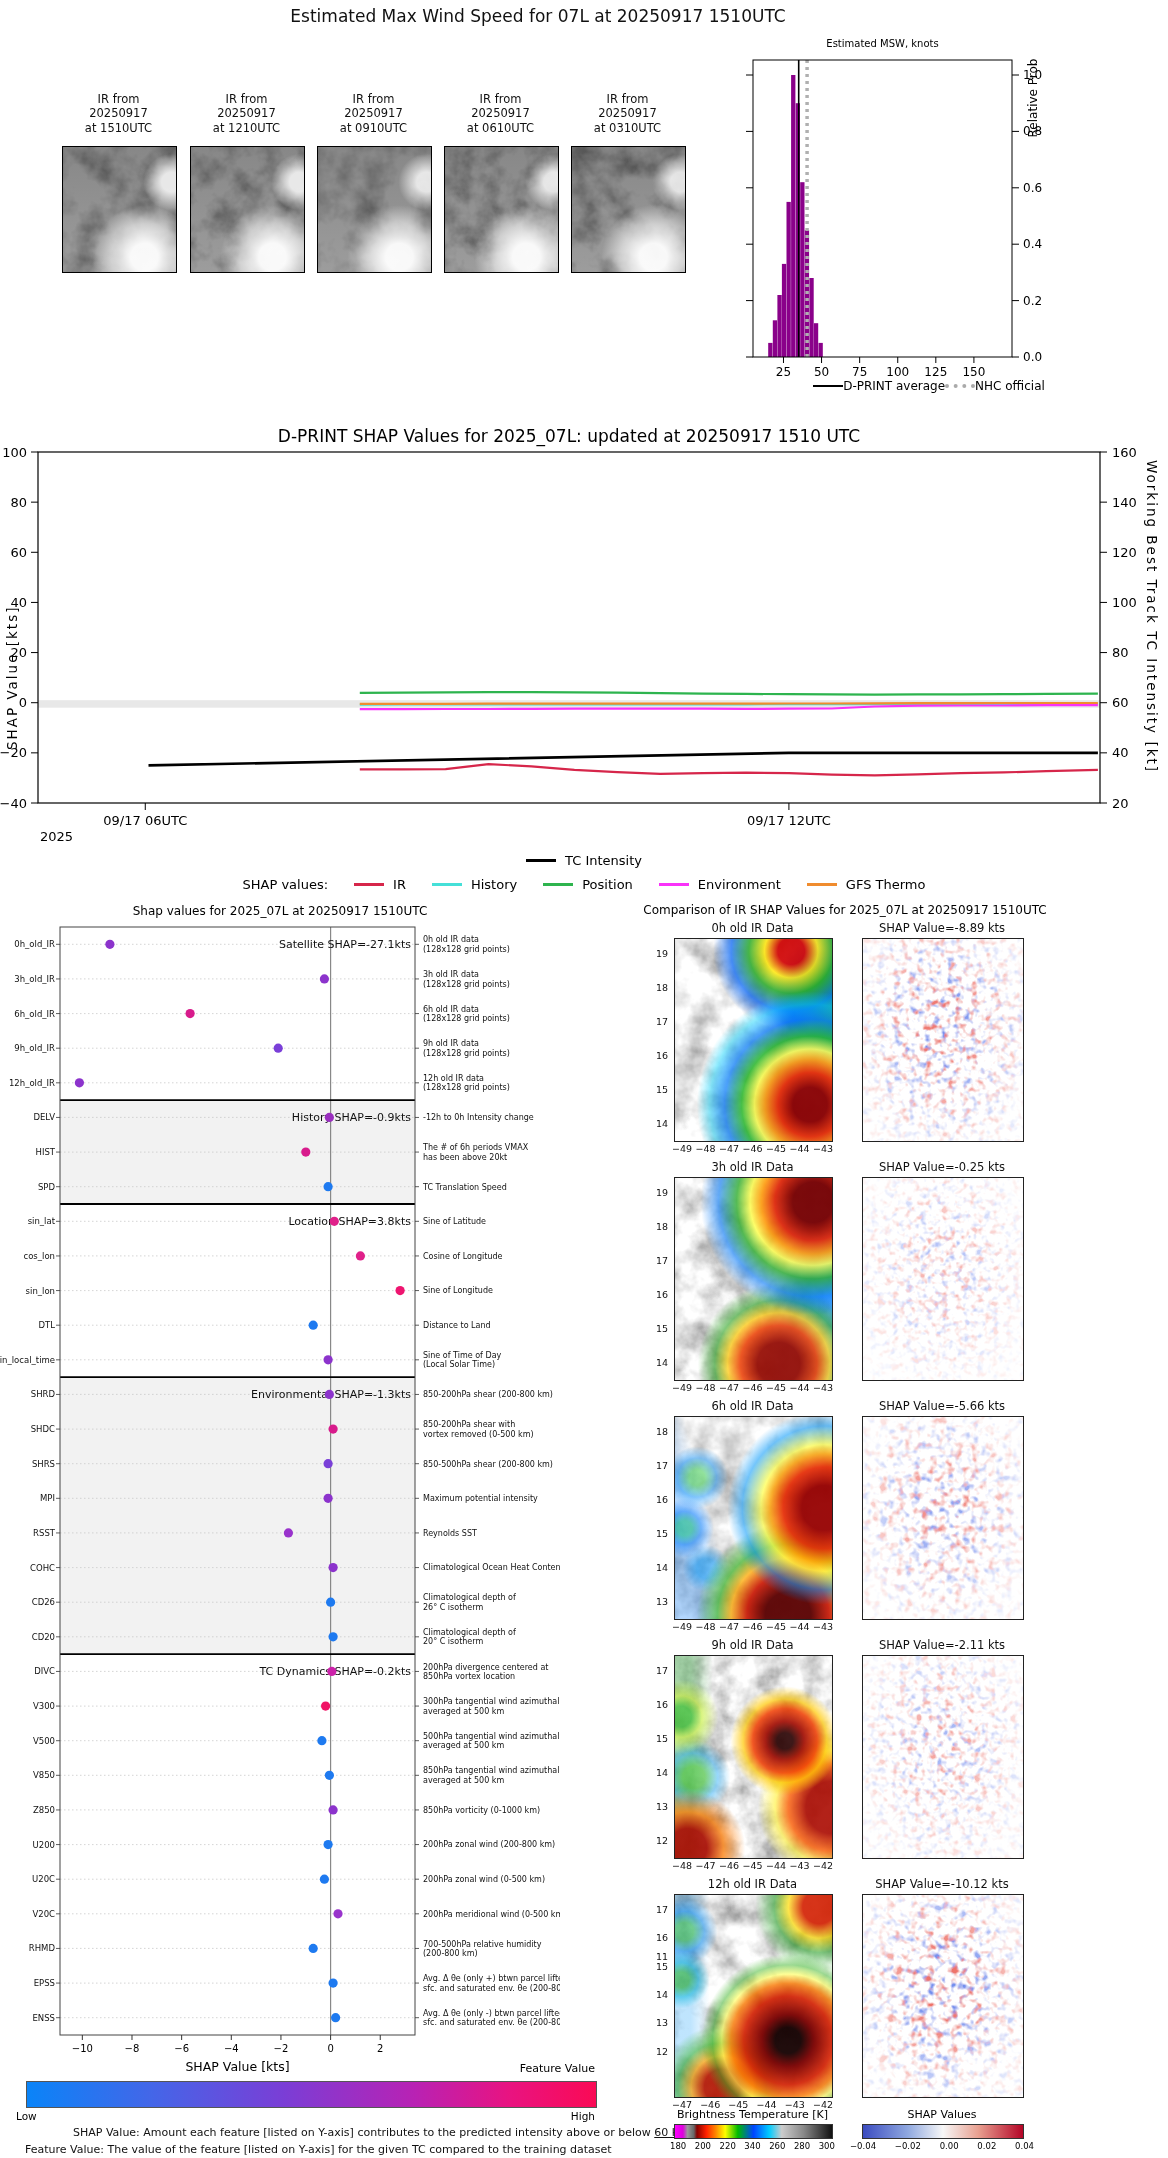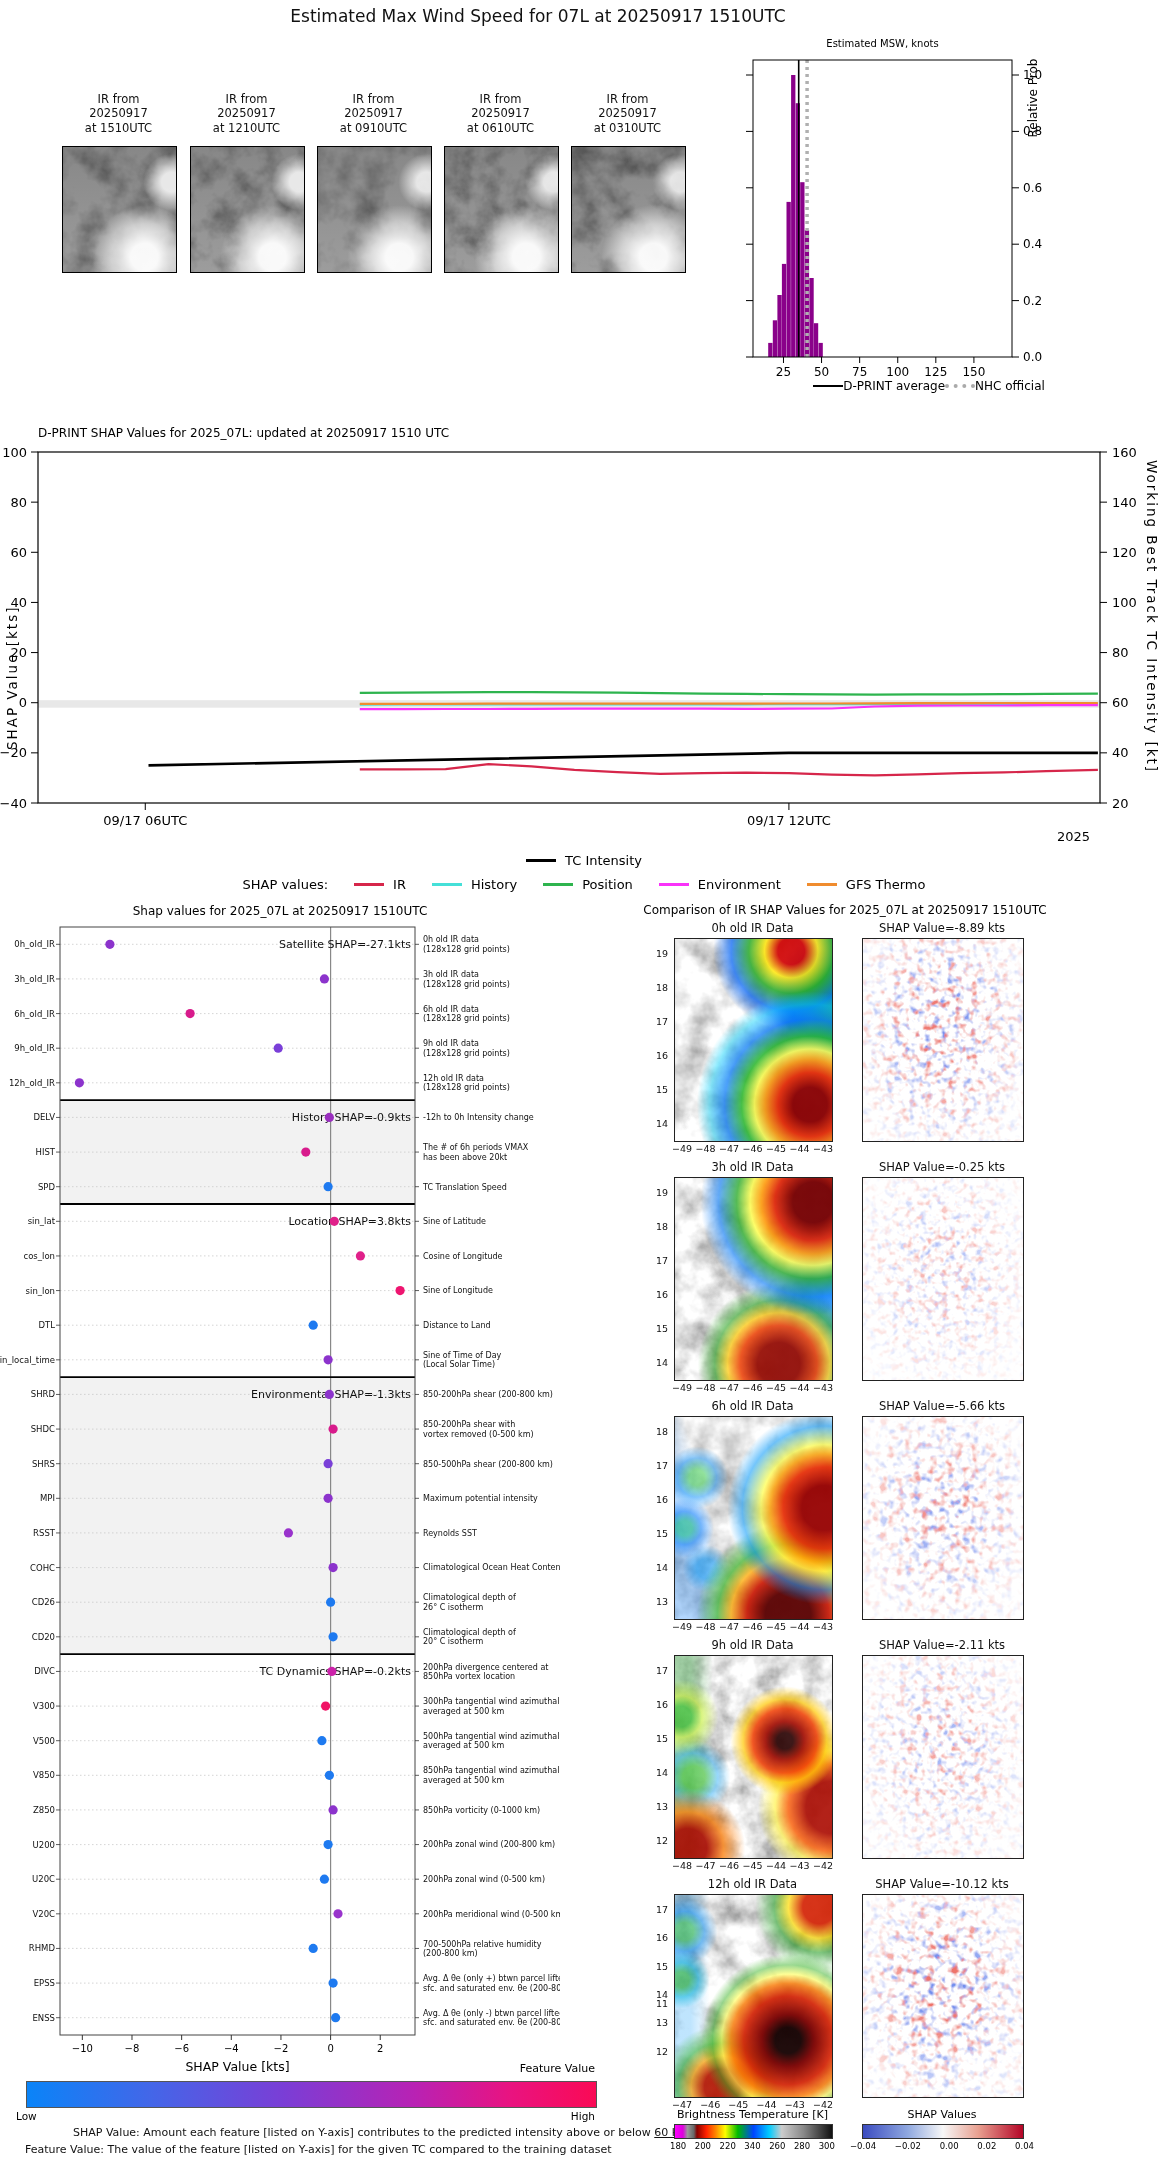--- a/index.html
+++ b/index.html
@@ -18,24 +18,24 @@
   #hist-block{left:690px;top:38px;width:478px;height:372px;}
   .hist-title{position:absolute;left:63px;top:0;width:259px;text-align:center;font-size:10px;}
   #hist-svg{position:absolute;left:0;top:0;}
   .hist-legend{position:absolute;left:0;top:341px;width:478px;display:flex;justify-content:center;align-items:center;gap:0;font-size:12px;}
   .sw{display:inline-block;width:30px;height:0;}
   .line-black{border-top:2px solid #000;}
   .line-dot{border-top:4px dotted #aaa;}
   .rot-label{position:absolute;left:336px;top:120px;width:120px;transform:rotate(-90deg);transform-origin:left top;font-size:12px;text-align:center;}
   
   #ts-svg{position:absolute;left:0;top:406px;}
-  .ts-title{top:426px;left:38px;width:1062px;text-align:left;font-size:12px;}
+  .ts-title{top:426px;left:38px;width:1062px;text-align:center;font-size:17px;}
   .ylab-left{top:750px;left:4px;transform:rotate(-90deg);transform-origin:left top;font-size:13.5px;letter-spacing:2px;white-space:nowrap;}
   .ylab-right{top:460px;left:1160px;transform:rotate(90deg);transform-origin:left top;font-size:13.5px;letter-spacing:2px;white-space:nowrap;}
-  .ts-xlabel{top:829px;left:28px;width:1062px;text-align:right;font-size:13px;}
+  .ts-xlabel{top:829px;left:40px;width:1062px;text-align:left;font-size:13px;}
   #ts-legend{top:848px;left:0;width:1168px;font-size:13px;}
   .leg-row{display:flex;justify-content:center;align-items:center;gap:26px;height:24px;}
   .leg-item{display:flex;align-items:center;gap:9px;}
   .leg-sw{display:inline-block;width:30px;height:0;border-top:3px solid #000;}
   
   .dp-title{top:904px;left:0;width:560px;text-align:center;font-size:12px;}
   #dp-svg{position:absolute;left:0;top:890px;}
   .fv-label{top:2062px;left:26px;width:569px;text-align:right;font-size:11px;}
   .fv-bar{top:2081px;left:26px;width:569px;height:25px;border:1px solid #555;
     background:linear-gradient(90deg,#0a84f8 0%,#4466e8 22%,#7a3ed6 45%,#b822b4 68%,#e91380 85%,#fa0a55 100%);}
@@ -737,21 +737,21 @@
         </svg>
         <div class="shap-vig" style=""></div>
         <div class="white-ov" style="opacity:0.05;"></div>
       </div>
       <div class="tick-lab" style="left:646px;top:1904.0px;width:22px;text-align:right;">17</div>
       <div class="tick-lab" style="left:646px;top:1932.3px;width:22px;text-align:right;">16</div>
       <div class="tick-lab" style="left:646px;top:1960.7px;width:22px;text-align:right;">15</div>
       <div class="tick-lab" style="left:646px;top:1989.0px;width:22px;text-align:right;">14</div>
       <div class="tick-lab" style="left:646px;top:2017.3px;width:22px;text-align:right;">13</div>
       <div class="tick-lab" style="left:646px;top:2045.7px;width:22px;text-align:right;">12</div>
-      <div class="tick-lab" style="left:646px;top:1998px;width:22px;text-align:right;">11</div>
+      <div class="tick-lab" style="left:646px;top:1951px;width:22px;text-align:right;">11</div>
       <div class="tick-lab" style="left:668.0px;top:2099px;width:28px;text-align:center;">−47</div>
       <div class="tick-lab" style="left:696.2px;top:2099px;width:28px;text-align:center;">−46</div>
       <div class="tick-lab" style="left:724.4px;top:2099px;width:28px;text-align:center;">−45</div>
       <div class="tick-lab" style="left:752.6px;top:2099px;width:28px;text-align:center;">−44</div>
       <div class="tick-lab" style="left:780.8px;top:2099px;width:28px;text-align:center;">−43</div>
       <div class="tick-lab" style="left:809.0px;top:2099px;width:28px;text-align:center;">−42</div>
     </div>
   <div class="abs bt-label">Brightness Temperature [K]</div>
   <div class="abs bt-bar"></div>
   <div class="abs" id="bt-ticks">

